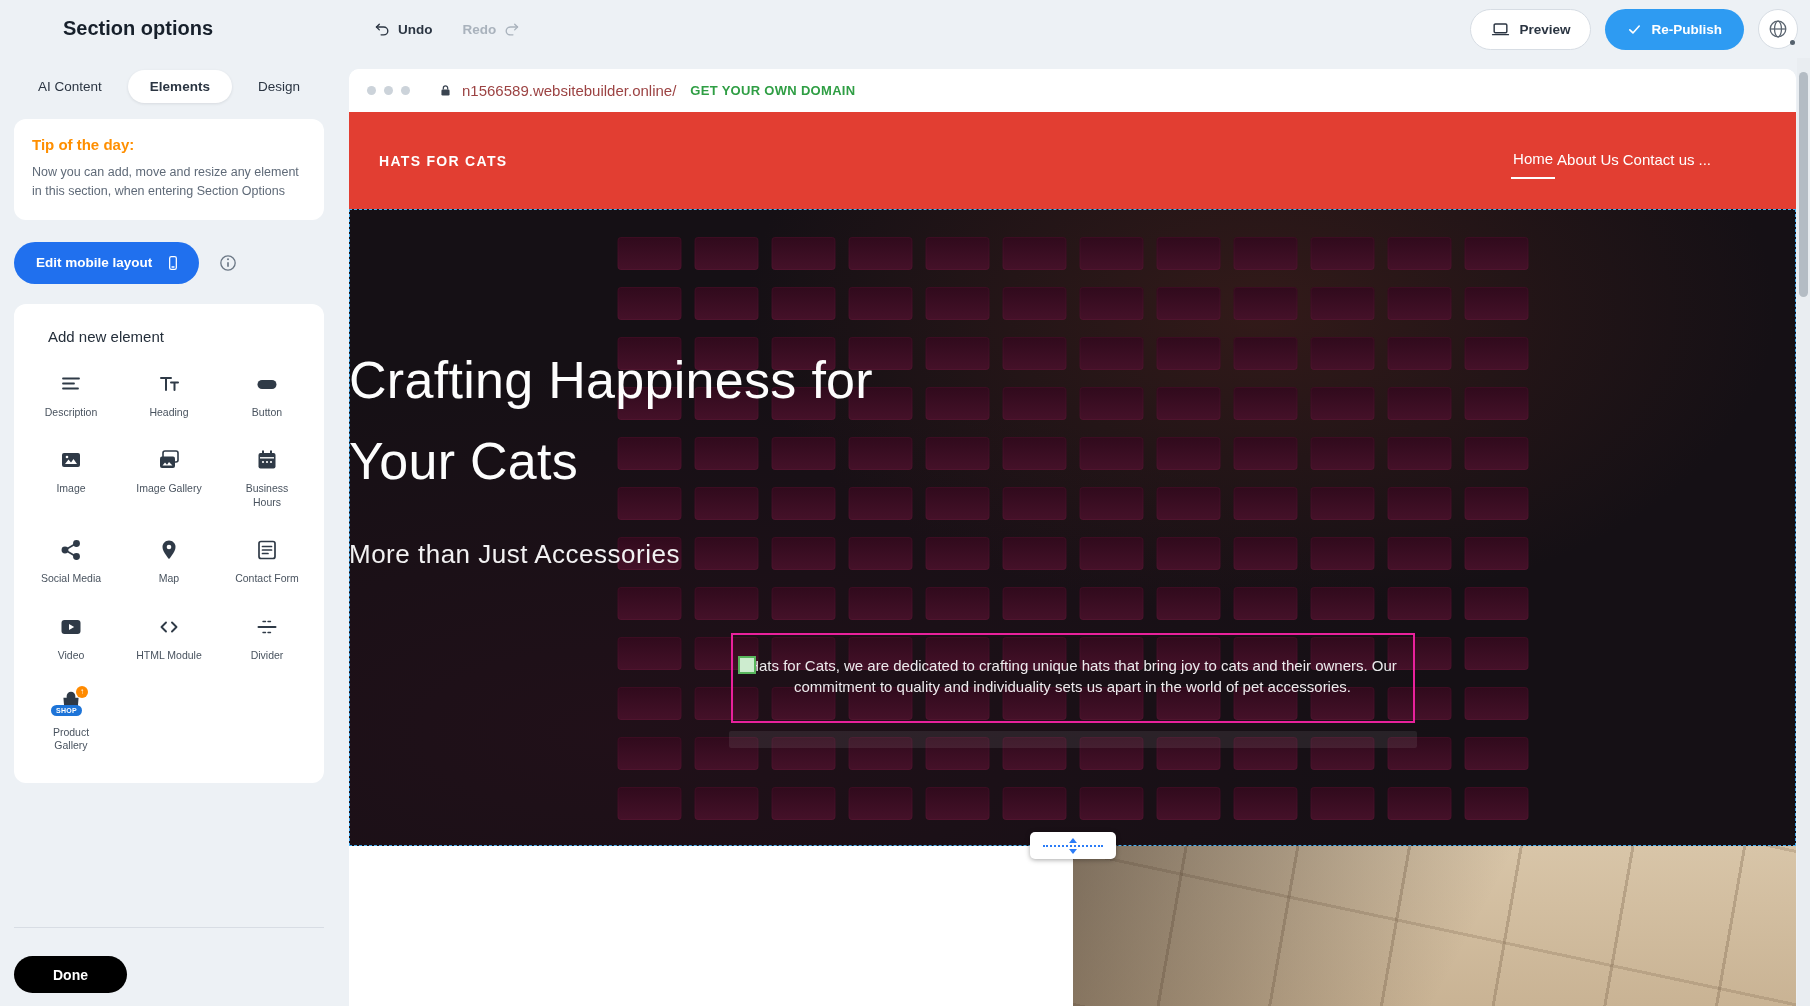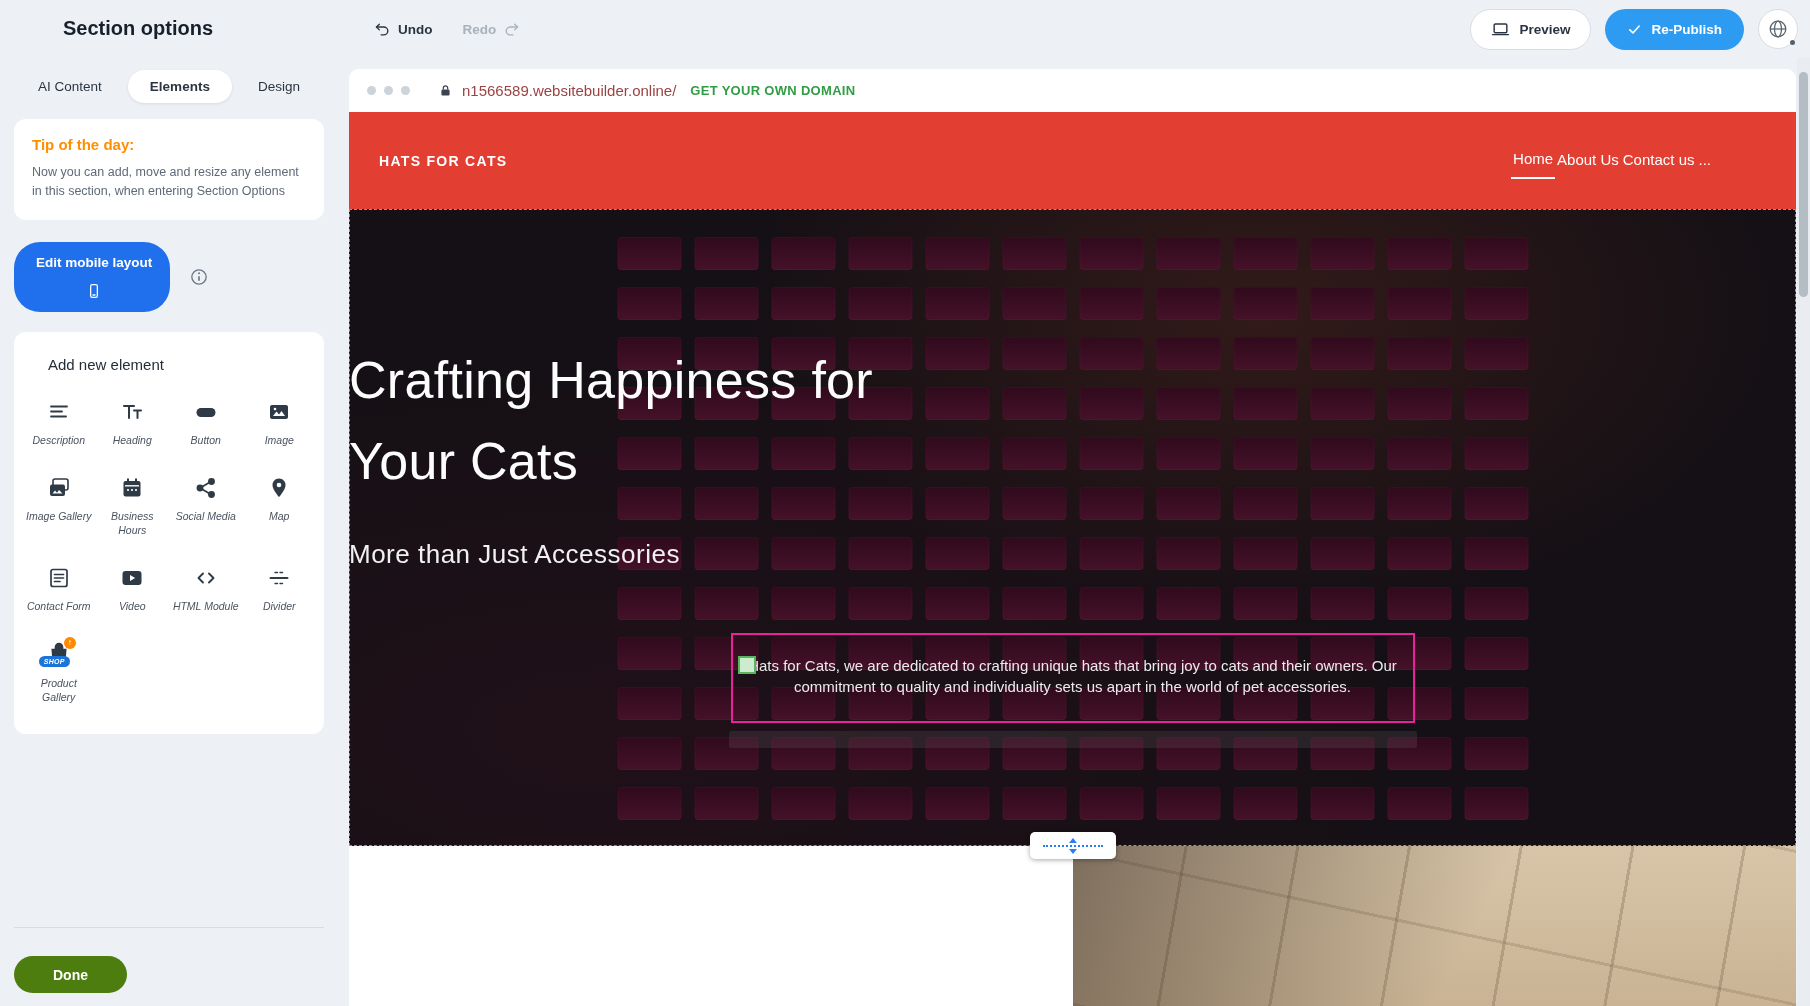--- a/index.html
+++ b/index.html
@@ -26,33 +26,33 @@
 
   
   .sidebar { position: absolute; top: 58px; left: 0; width: 338px; bottom: 0; padding: 0 14px; }
   .tabs { display: flex; justify-content: space-between; align-items: flex-start; padding: 0 12px; margin-top: 12px; }
   .tab { font-size: 13.5px; font-weight: 500; color: #2b3542; padding: 9px 12px; border-radius: 18px; cursor: pointer; white-space: nowrap; }
   .tab.active { background: #fff; font-weight: 700; padding: 9px 22px; box-shadow: 0 1px 3px rgba(20,30,40,0.10); }
   .tip-card { background: #fff; border-radius: 12px; margin-top: 16px; padding: 17px 18px 19px; }
   .tip-heading { color: #ff8f00; font-size: 15px; font-weight: 700; margin-bottom: 10px; }
   .tip-body { color: #5f6a78; font-size: 12.5px; line-height: 1.5; max-width: 272px; }
   .mobile-row { display: flex; align-items: center; gap: 18px; margin-top: 22px; }
-  .btn-mobile { display: flex; align-items: center; gap: 13px; background: #2070ee; color: #fff; font-size: 13.5px; font-weight: 700; border: none; border-radius: 26px; padding: 13px 18px 13px 22px; cursor: pointer; flex-direction: column; }
+  .btn-mobile { display: flex; align-items: center; gap: 13px; background: #2070ee; color: #fff; font-size: 13.5px; font-weight: 700; border: none; border-radius: 26px; padding: 13px 18px 13px 22px; cursor: pointer; }
   .info-btn { width: 22px; height: 22px; display: flex; align-items: center; justify-content: center; cursor: pointer; }
   .add-card { background: #fff; border-radius: 12px; margin-top: 20px; padding: 24px 8px 30px; }
   .add-heading { font-size: 15px; font-weight: 500; color: #242e3a; margin: 0 0 24px 26px; }
-  .el-grid { display: grid; grid-template-columns: repeat(4, 1fr); row-gap: 26px; font-style: italic; }
+  .el-grid { display: grid; grid-template-columns: repeat(3, 1fr); row-gap: 26px; }
   .el-item { display: flex; flex-direction: column; align-items: center; gap: 7px; cursor: pointer; }
   .el-icon { height: 30px; display: flex; align-items: center; justify-content: center; color: #2f3a47; }
   .el-label { font-size: 10.5px; color: #49535f; text-align: center; line-height: 1.3; max-width: 66px; }
   .pg-icon { position: relative; width: 34px; height: 30px; }
   .pg-shop { position: absolute; left: -3px; bottom: 3px; background: #1d74d8; color: #fff; font-size: 7px; font-weight: 700; letter-spacing: 0.3px; padding: 2px 5px; border-radius: 7px; }
   .pg-plus { position: absolute; right: 0; top: -3px; width: 12px; height: 12px; border-radius: 50%; background: #ff8a00; color: #fff; font-size: 8px; line-height: 12px; text-align: center; font-weight: 700; }
   .sidebar-divider { position: absolute; left: 14px; right: 14px; bottom: 78px; border-top: 1px solid #d8dde4; }
-  .btn-done { position: absolute; left: 14px; bottom: 13px; width: 113px; height: 37px; background: #4d7c0f; color: #fff; font-size: 14px; font-weight: 700; border: none; border-radius: 20px; cursor: pointer; }
+  .btn-done { position: absolute; left: 14px; bottom: 13px; width: 113px; height: 37px; background: #000000; color: #fff; font-size: 14px; font-weight: 700; border: none; border-radius: 20px; cursor: pointer; }
 
   
   .browser { position: absolute; left: 349px; top: 69px; width: 1447px; bottom: 0; background: #fff; border-radius: 10px 10px 0 0; overflow: hidden; }
   .chrome { height: 43px; display: flex; align-items: center; padding: 0 14px; background: #fff; border-radius: 9px; }
   .win-dots { display: flex; gap: 8px; margin-left: 4px; }
   .win-dots span { width: 9px; height: 9px; border-radius: 50%; background: #ccd3da; }
   .lock { margin-left: 28px; display: flex; }
   .url { margin-left: 9px; font-size: 15px; color: #9c4343; }
   .domain-link { margin-left: 14px; font-size: 13px; font-weight: 700; color: #2f9e44; letter-spacing: 0.3px; cursor: pointer; }
 

